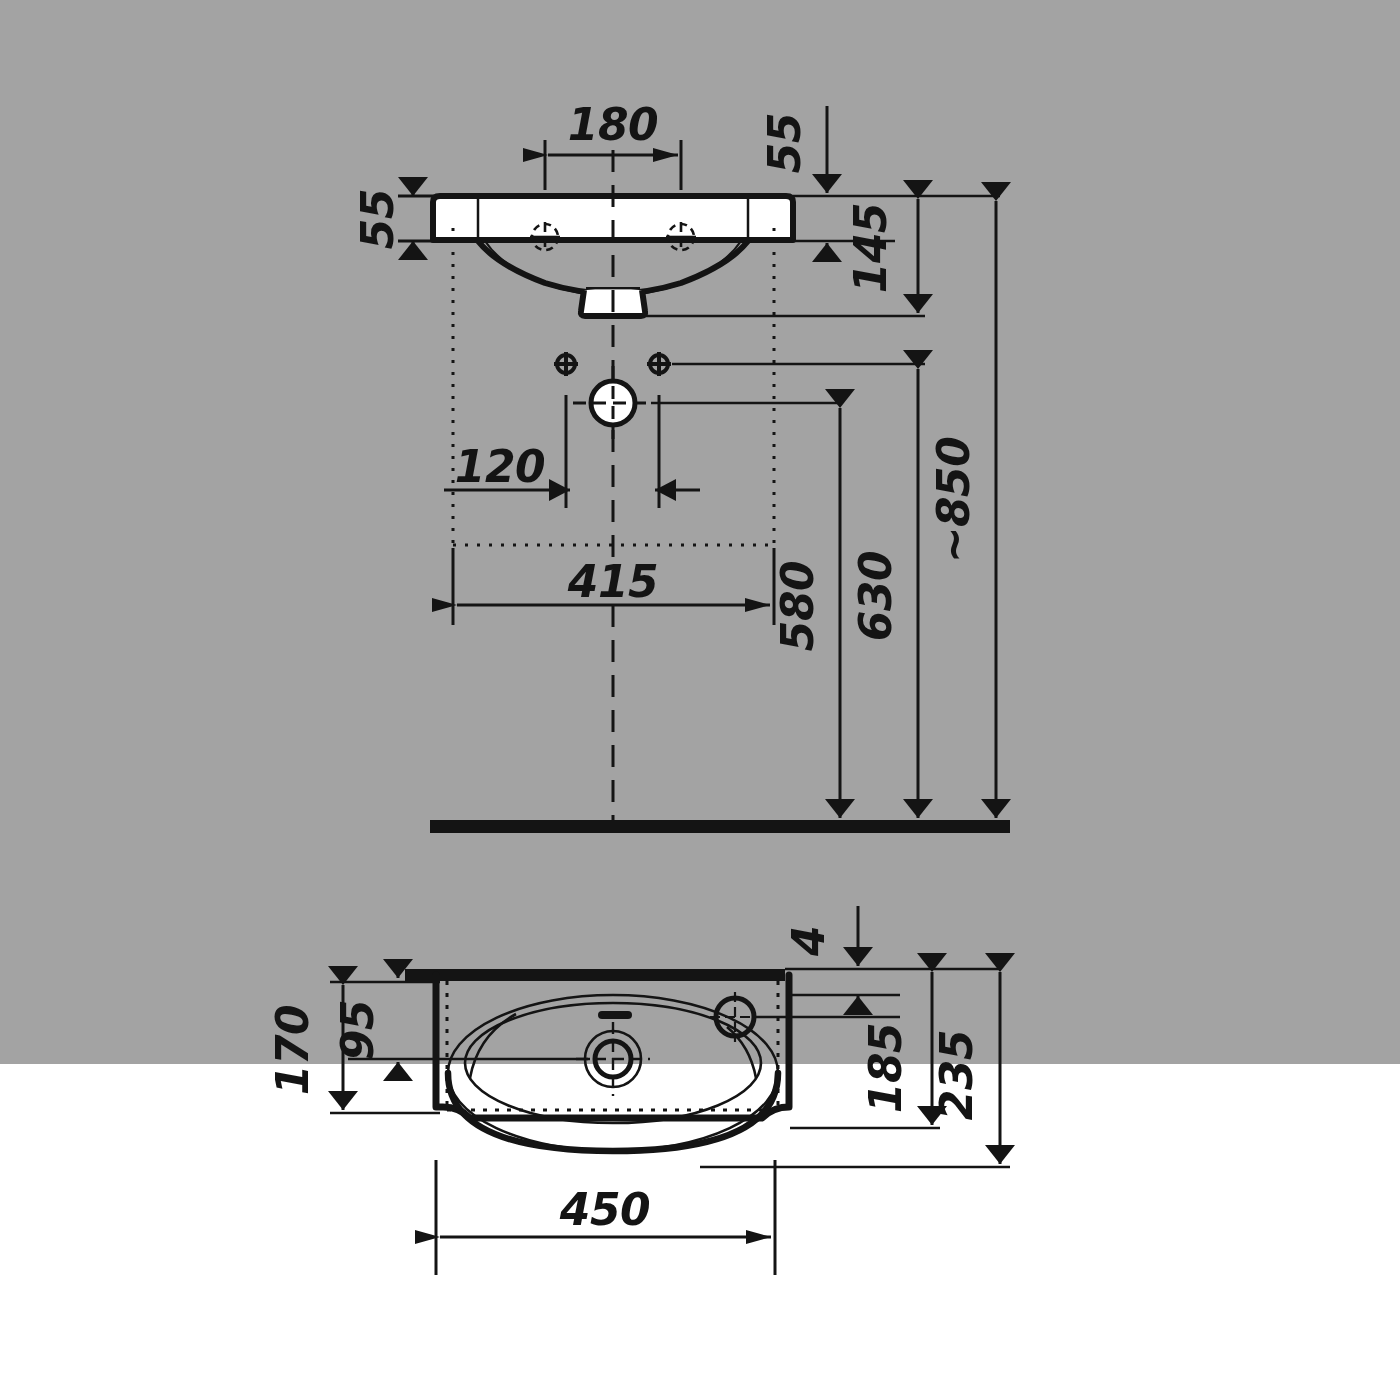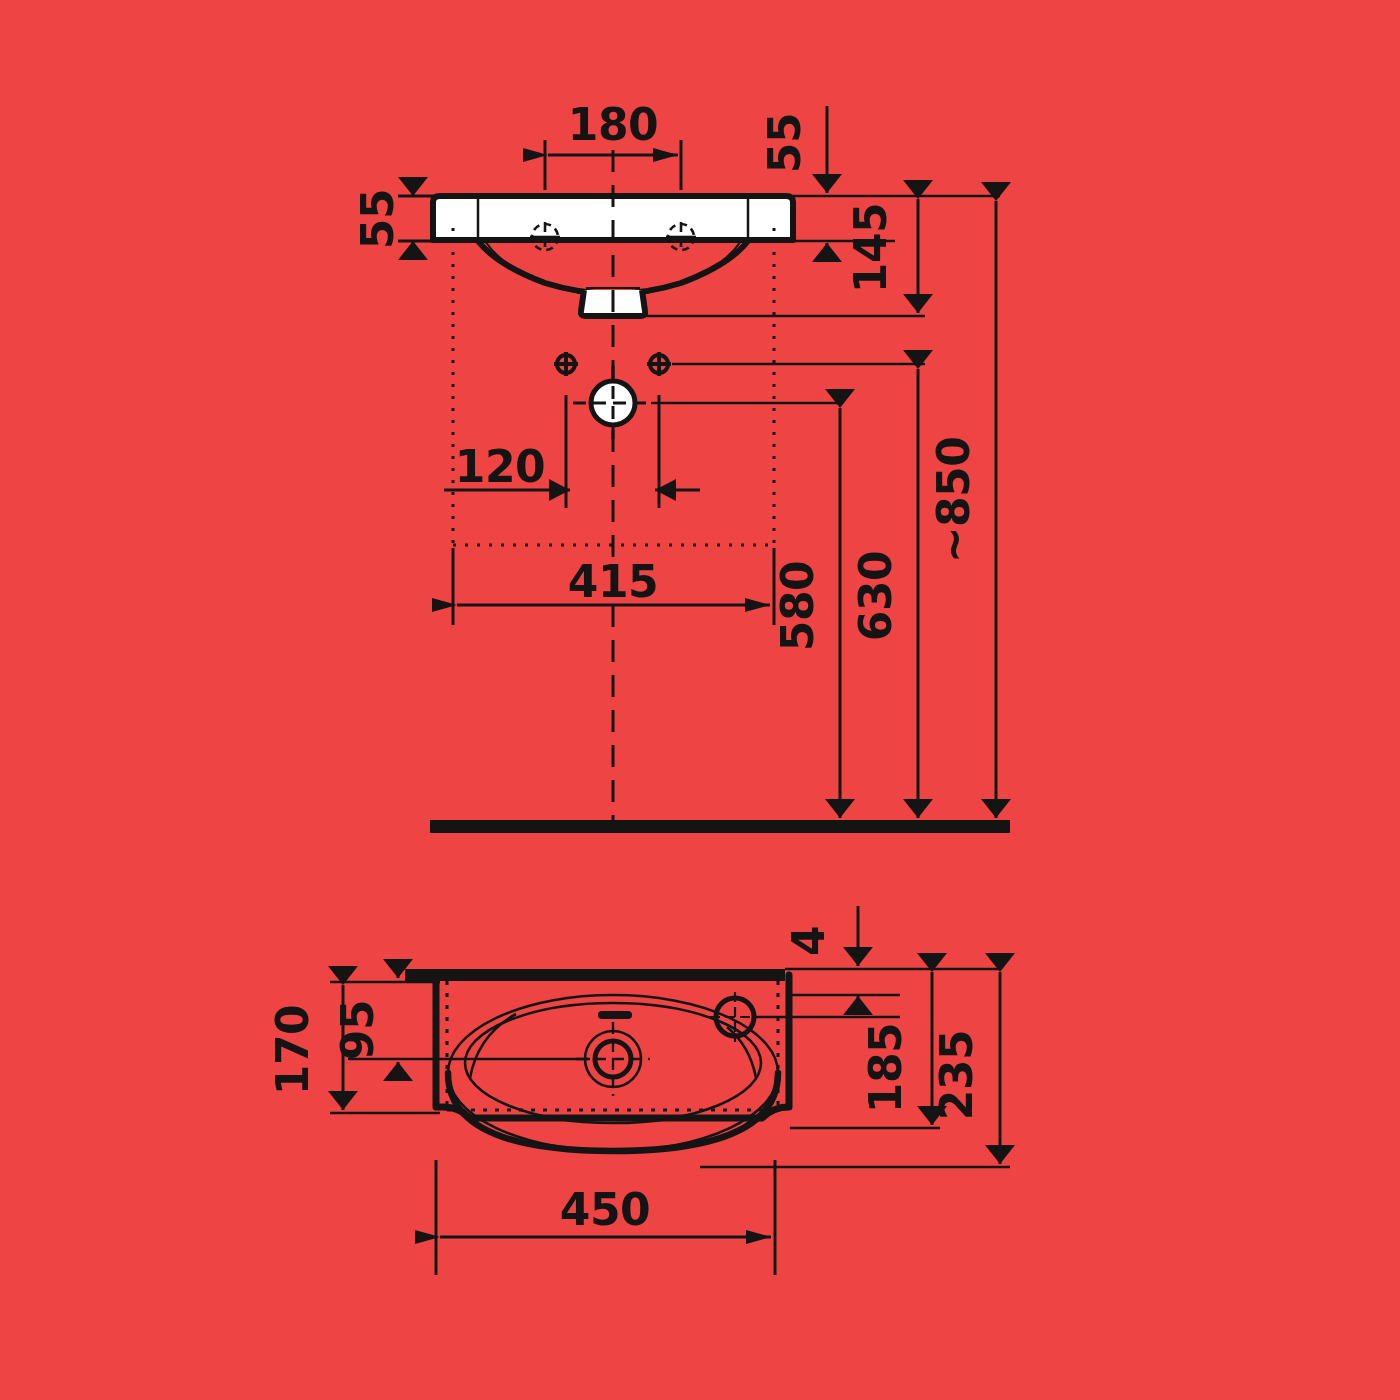--- a/index.html
+++ b/index.html
@@ -10,22 +10,23 @@
   }
   body {
     width: 1400px;
     height: 1400px;
     font-family: "Liberation Sans", sans-serif;
     overflow: hidden;
   }
   #drawing-root {
     position: relative;
     width: 1400px;
-    height: 1400px;
-    background: #ef4444;
+    height: 1064px;
+    background: #a3a3a3;
+    font-style: italic;
   }
   svg.dwg {
     position: absolute;
     top: 0;
     left: 0;
     width: 1400px;
     height: 1400px;
   }
   .dim-text {
     font-family: "DejaVu Sans", "Liberation Sans", sans-serif;

